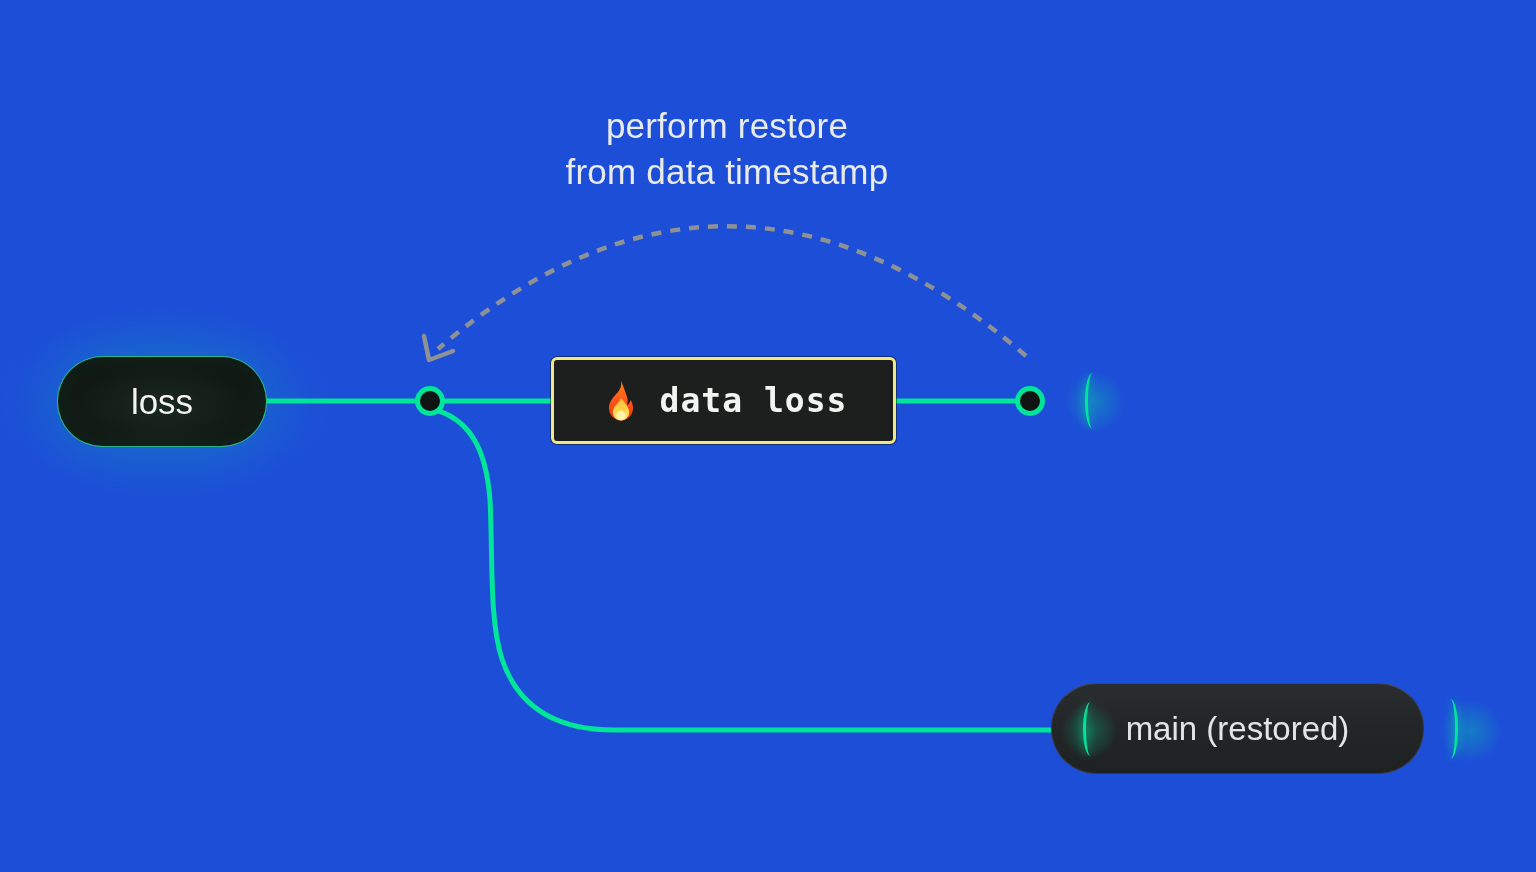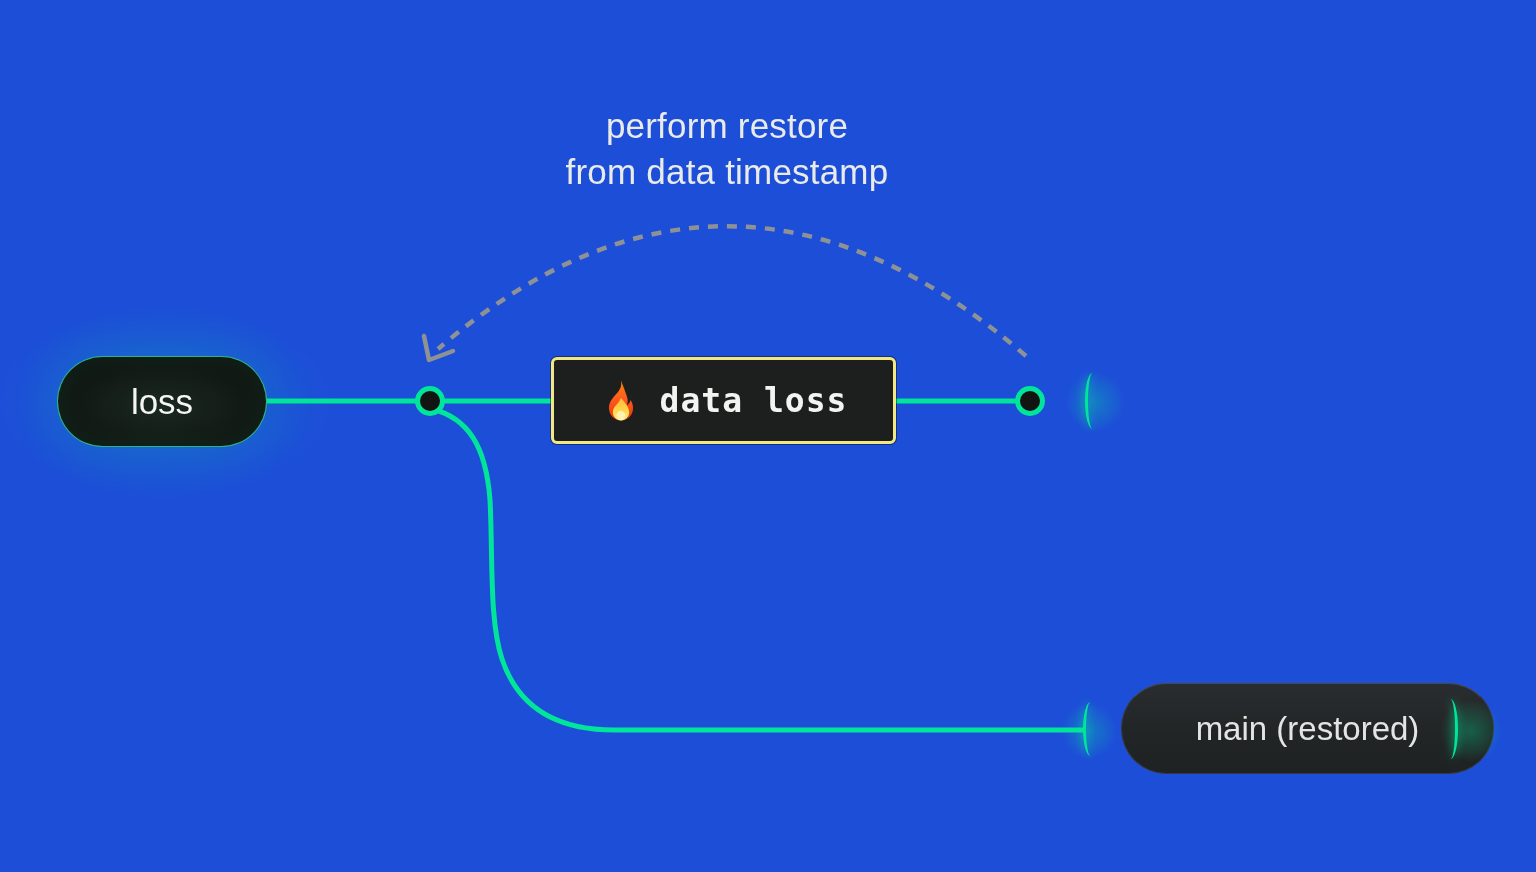--- a/index.html
+++ b/index.html
@@ -48,21 +48,21 @@
     box-shadow:0 0 55px rgba(0,229,153,.13), inset 0 0 30px rgba(0,229,153,.07);
     color:#f4f5f4;
     font-size:35px;
   }
   .pill.gray{
     background:linear-gradient(180deg,#2a2d2f 0%,#222526 55%,#1f2223 100%);
     border:1px solid #35383a;
     border-top-color:#46494b;
   }
   .pill.backup{left:1087px;top:355px;width:371px;height:90px;}
-  .pill.restored{left:1121px;top:683px;width:373px;height:91px;}
+  .pill.restored{left:1051px;top:683px;width:373px;height:91px;}
   
   .loss-box{
     position:absolute;
     left:551px;top:357px;width:345px;height:87px;
     box-sizing:border-box;
     background:#1c1f1d;
     border:3px solid #f1e884;
     border-radius:6px;
     display:flex;align-items:center;justify-content:center;
     gap:18px;

